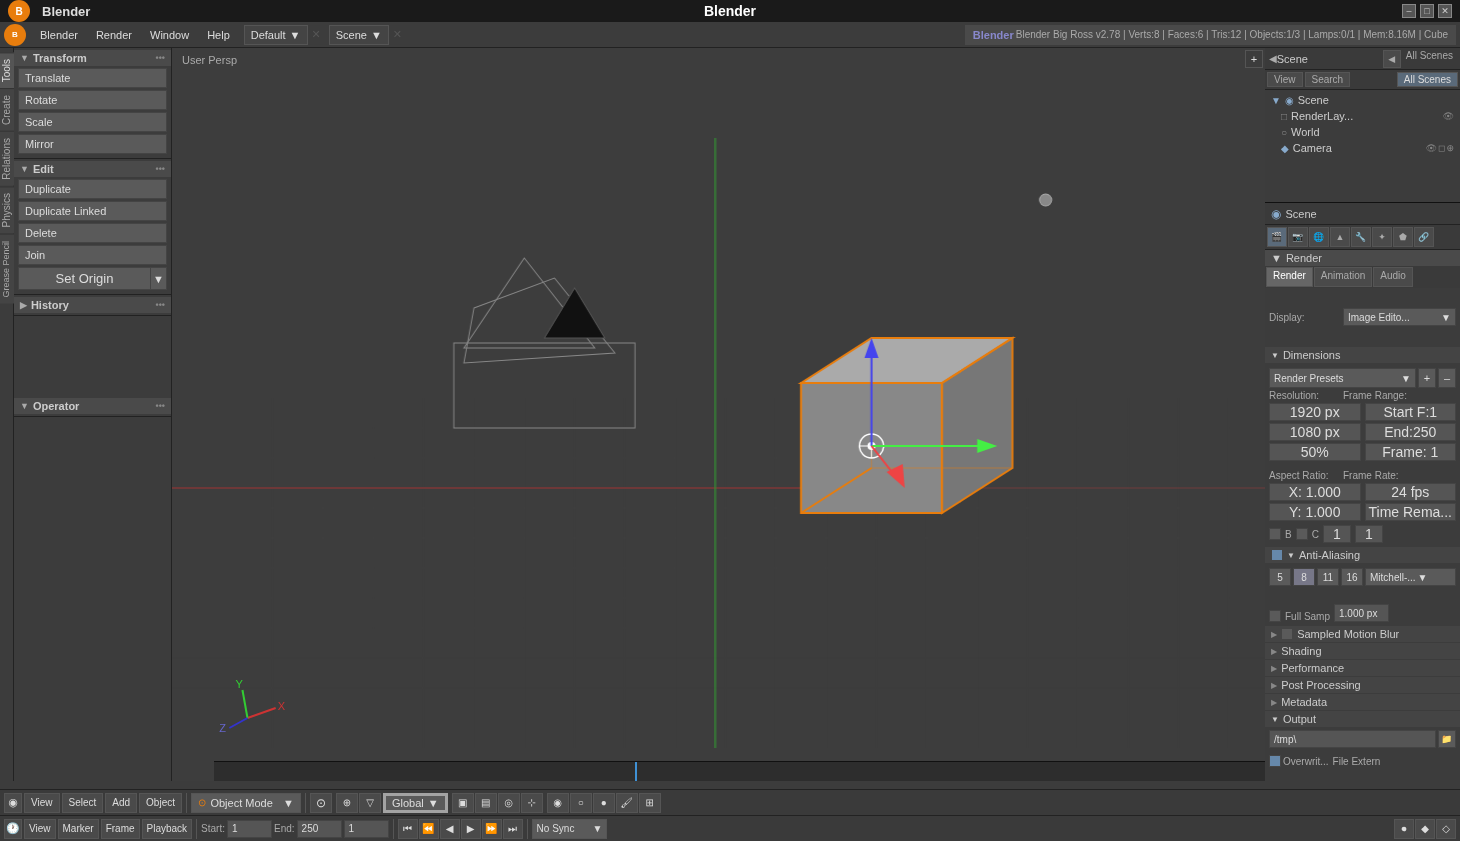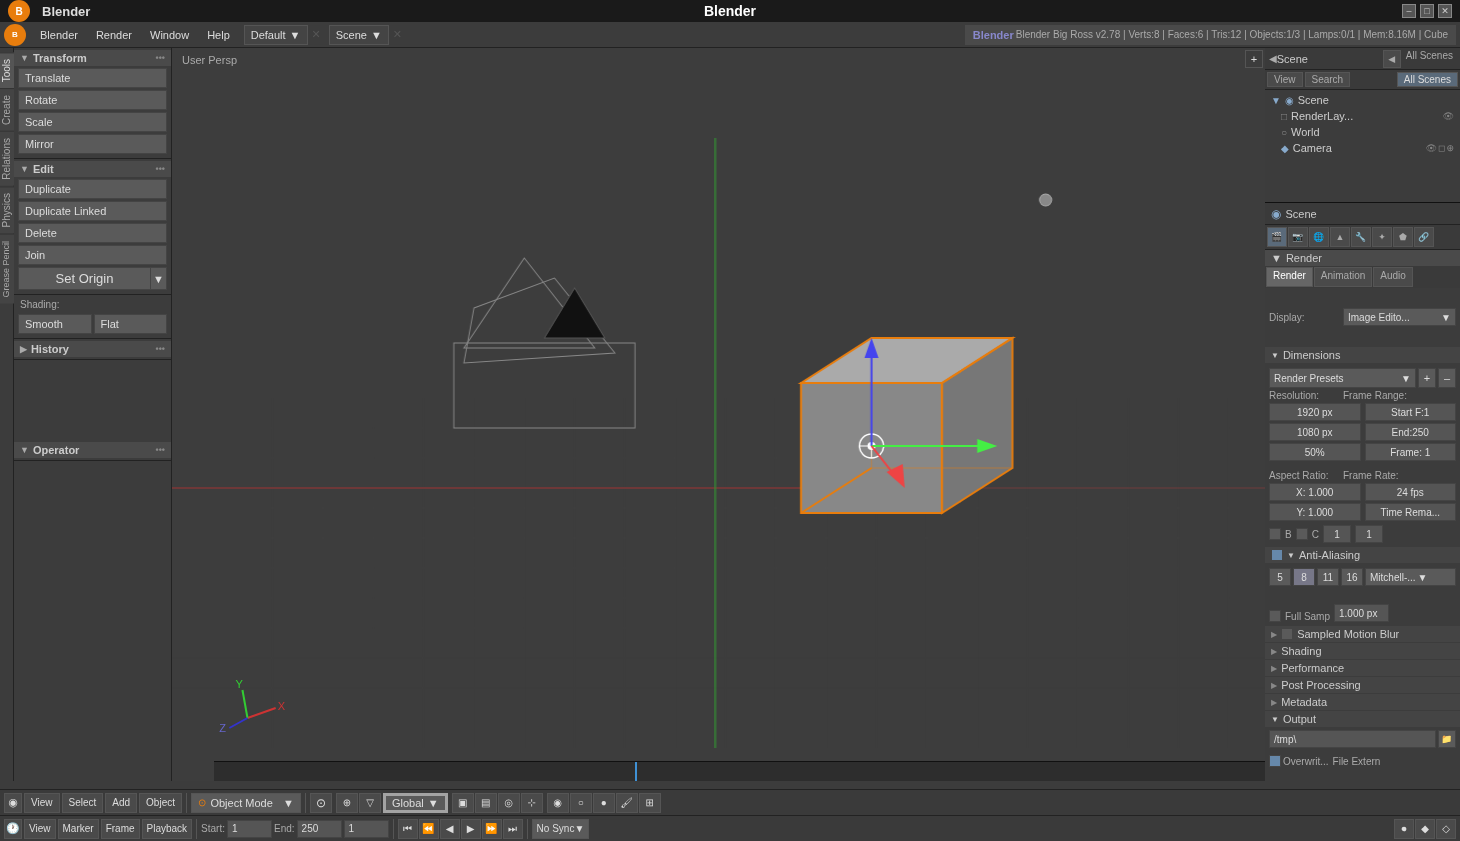--- a/index.html
+++ b/index.html
@@ -534,21 +534,21 @@
       gap: 4px;
     }
     .two-col > * { flex: 1; }
 
     .small-num-field {
       background: #555;
       border: 1px solid #444;
       height: 18px;
       padding: 0 2px;
       color: #ddd;
-      font-size: 10px;
+      font-size: 14px;
       display: flex;
       align-items: center;
       justify-content: center;
     }
 
     .display-dropdown {
       background: #5a5a5a;
       border: 1px solid #444;
       height: 18px;
       padding: 0 4px;
@@ -661,27 +661,20 @@
       <button class="panel-btn">Duplicate</button>
       <button class="panel-btn">Duplicate Linked</button>
       <button class="panel-btn">Delete</button>
       <button class="panel-btn">Join</button>
       <div class="set-origin-btn">
         <button class="set-origin-main">Set Origin</button>
         <button class="set-origin-arrow">▼</button>
       </div>
     </div>
 
-    <div class="panel-section">
-      <div class="label-text">Shading:</div>
-      <div class="panel-row">
-        <button class="panel-btn">Smooth</button>
-        <button class="panel-btn">Flat</button>
-      </div>
-    </div>
 
 
     <div class="panel-section">
       <div class="panel-header">
         <span class="arrow">▶</span>
         <span>History</span>
         <span style="margin-left:auto;font-size:9px;color:#888;">•••</span>
       </div>
     </div>
 
@@ -1127,21 +1120,21 @@
     <div style="width:20px;height:20px;background:#4a4a4a;border:1px solid #555;display:flex;align-items:center;justify-content:center;cursor:pointer;font-size:10px;">⏮</div>
     <div style="width:20px;height:20px;background:#4a4a4a;border:1px solid #555;display:flex;align-items:center;justify-content:center;cursor:pointer;font-size:10px;">⏪</div>
     <div style="width:20px;height:20px;background:#4a4a4a;border:1px solid #555;display:flex;align-items:center;justify-content:center;cursor:pointer;font-size:10px;">◀</div>
     <div style="width:20px;height:20px;background:#4a4a4a;border:1px solid #555;display:flex;align-items:center;justify-content:center;cursor:pointer;font-size:10px;">▶</div>
     <div style="width:20px;height:20px;background:#4a4a4a;border:1px solid #555;display:flex;align-items:center;justify-content:center;cursor:pointer;font-size:10px;">⏩</div>
     <div style="width:20px;height:20px;background:#4a4a4a;border:1px solid #555;display:flex;align-items:center;justify-content:center;cursor:pointer;font-size:10px;">⏭</div>
   </div>
 
   <div class="separator"></div>
 
-  <div style="height:20px;padding:0 4px;background:#5a5a5a;border:1px solid #555;color:#ddd;font-size:10px;cursor:pointer;display:flex;align-items:center;gap:0;">
+  <div style="height:20px;padding:0 4px;background:#5a5a5a;border:1px solid #555;color:#ddd;font-size:10px;cursor:pointer;display:flex;align-items:center;gap:18px;">
     <span>No Sync</span>
     <span>▼</span>
   </div>
 
   <div style="flex:1;"></div>
 
   <div style="display:flex;gap:1px;">
     <div style="width:20px;height:20px;background:#4a4a4a;border:1px solid #555;display:flex;align-items:center;justify-content:center;cursor:pointer;font-size:10px;">⏺</div>
     <div style="width:20px;height:20px;background:#4a4a4a;border:1px solid #555;display:flex;align-items:center;justify-content:center;cursor:pointer;font-size:10px;">◆</div>
     <div style="width:20px;height:20px;background:#4a4a4a;border:1px solid #555;display:flex;align-items:center;justify-content:center;cursor:pointer;font-size:10px;">◇</div>

